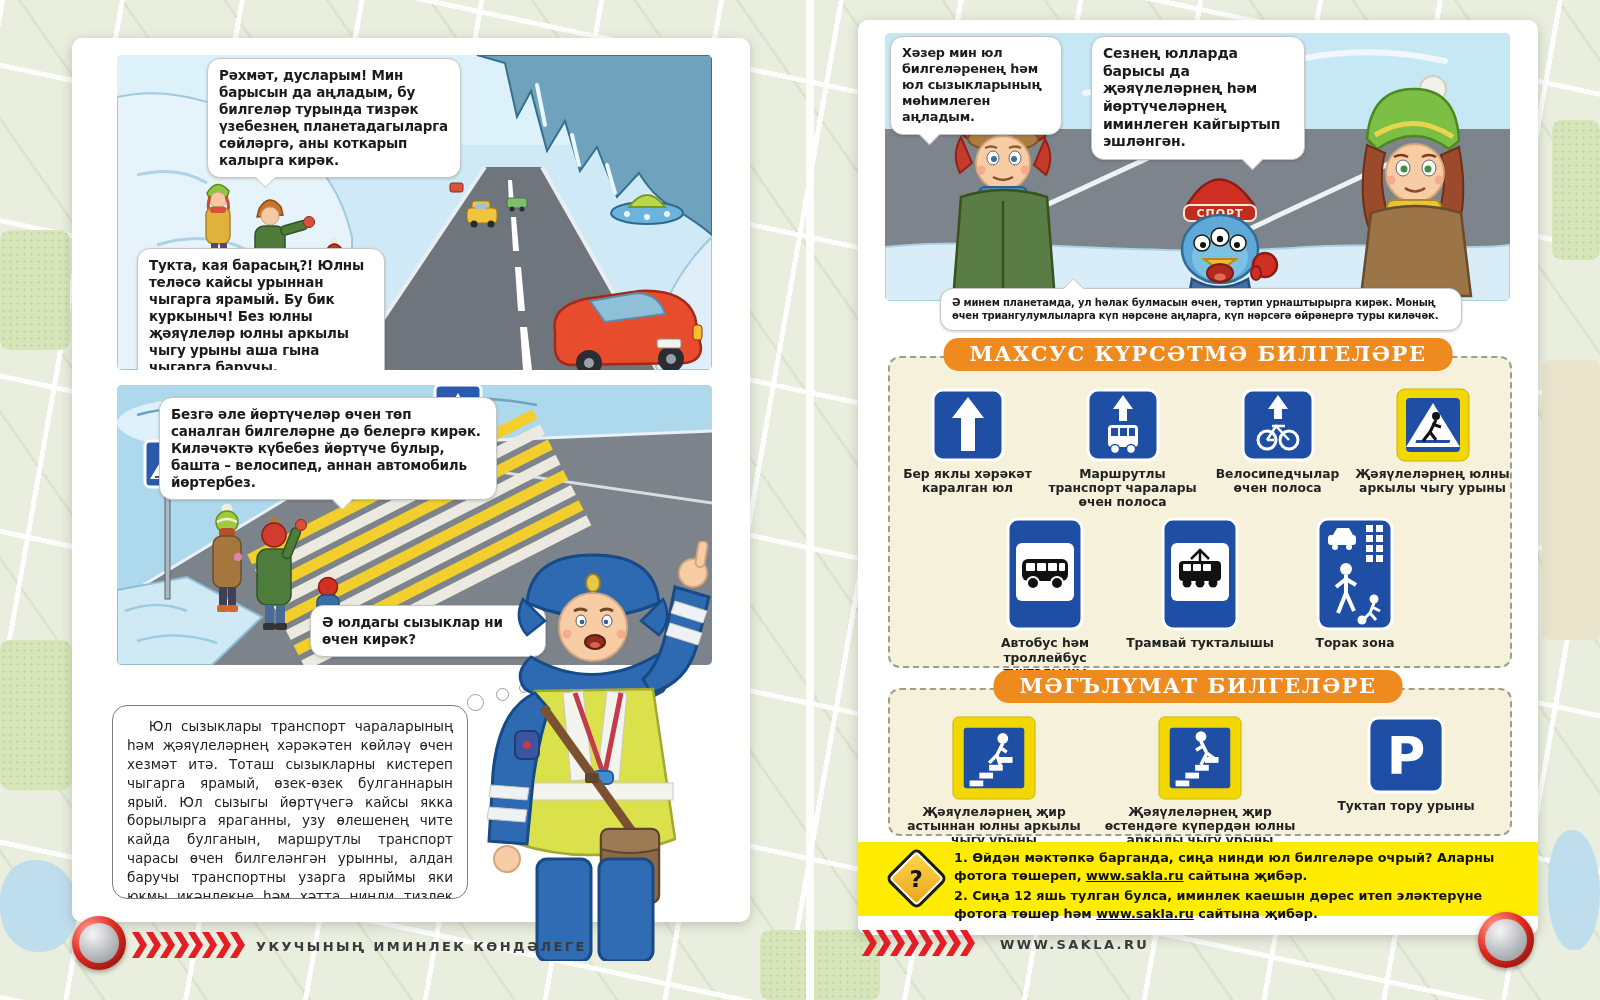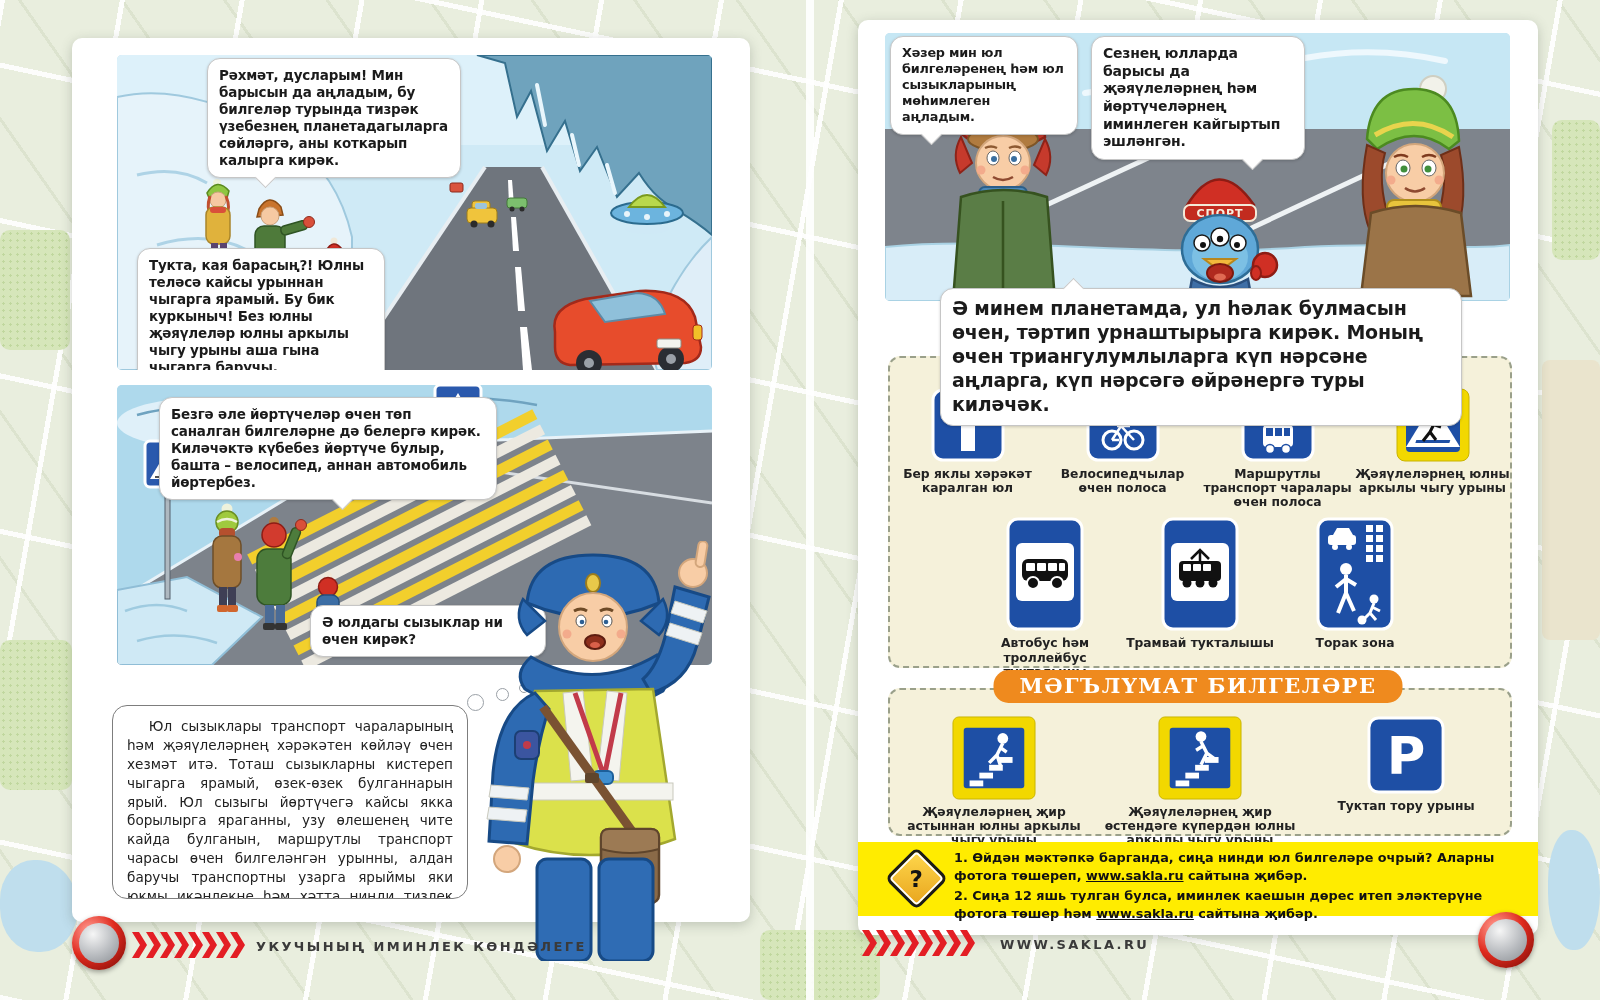--- a/index.html
+++ b/index.html
@@ -47,23 +47,23 @@
   .textbox{position:absolute;left:40px;top:667px;width:356px;height:194px;background:#fff;
     border:1.5px solid #7d7d7d;border-radius:15px;padding:11px 14px;overflow:hidden;}
   .textbox p{margin:0;font-size:13.6px;line-height:1.39;text-align:justify;color:#222;
     text-indent:1.6em;font-weight:500;}
   .dot{position:absolute;background:#fff;border:1.5px solid #9aa0a6;border-radius:50%;z-index:4;}
 
   .officer-wrap{position:absolute;left:363px;top:503px;width:312px;height:420px;z-index:6;}
 
   
   .panel3{left:27px;top:13px;width:625px;height:268px;}
-  .p3b1{left:5px;top:3px;width:188px;font-size:12.8px;}
+  .p3b1{left:5px;top:3px;width:172px;font-size:12.8px;}
   .p3b2{left:206px;top:3px;width:214px;font-size:14px;}
-  .p3b3{position:absolute;left:82px;top:268px;width:522px;font-size:19px;}
+  .p3b3{position:absolute;left:82px;top:268px;width:522px;font-size:10px;}
 
   .banner{position:absolute;left:50%;transform:translateX(-50%);background:#ef8a1e;
     border-radius:15px;padding:3px 26px 5px;white-space:nowrap;z-index:3;
     font-family:"DejaVu Serif", serif;font-weight:700;font-size:21px;color:#fff;letter-spacing:1.5px;}
   .bannerA{top:318px;}
   .bannerB{top:650px;}
   .cream{position:absolute;left:30px;width:624px;background:#f5f1da;border:2px dashed #9aa08a;border-radius:12px;}
   .creamA{top:336px;height:312px;}
   .creamB{top:668px;height:148px;}
   .signrow{display:flex;justify-content:center;}
@@ -435,39 +435,39 @@
         <div class="cell">
           <svg viewBox="0 0 74 74" width="74" height="74">
             <rect x="2" y="2" width="70" height="70" rx="10" fill="#1e4fa5" stroke="#fff" stroke-width="3"></rect>
             <polygon points="37,9 53,30 44,30 44,63 30,63 30,30 21,30" fill="#fff"></polygon>
           </svg>
           <div class="cap">Бер яклы хәрәкәт каралган юл</div>
         </div>
         <div class="cell">
           <svg viewBox="0 0 74 74" width="74" height="74">
             <rect x="2" y="2" width="70" height="70" rx="10" fill="#1e4fa5" stroke="#fff" stroke-width="3"></rect>
-            <polygon points="37,7 47,21 41,21 41,31 33,31 33,21 27,21" fill="#fff"></polygon>
-            <circle cx="26" cy="52" r="9" fill="none" stroke="#fff" stroke-width="3"></circle>
-            <circle cx="48" cy="52" r="9" fill="none" stroke="#fff" stroke-width="3"></circle>
-            <path d="M26,52 L35,38 L48,52 M35,38 L44,38 M31,38 L39,38 M26,52 L33,52" stroke="#fff" stroke-width="2.5" fill="none"></path>
-          </svg>
-          <div class="cap">Велосипедчылар өчен полоса</div>
-        </div>
-        <div class="cell">
-          <svg viewBox="0 0 74 74" width="74" height="74">
-            <rect x="2" y="2" width="70" height="70" rx="10" fill="#1e4fa5" stroke="#fff" stroke-width="3"></rect>
             <polygon points="37,7 47,21 41,21 41,33 33,33 33,21 27,21" fill="#fff"></polygon>
             <rect x="22" y="37" width="30" height="22" rx="4" fill="#fff"></rect>
             <rect x="25" y="40" width="7" height="8" fill="#1e4fa5"></rect>
             <rect x="34" y="40" width="7" height="8" fill="#1e4fa5"></rect>
             <rect x="43" y="40" width="6" height="8" fill="#1e4fa5"></rect>
             <circle cx="29" cy="61" r="4.5" fill="#fff" stroke="#1e4fa5" stroke-width="1.5"></circle>
             <circle cx="45" cy="61" r="4.5" fill="#fff" stroke="#1e4fa5" stroke-width="1.5"></circle>
           </svg>
           <div class="cap">Маршрутлы транспорт чаралары өчен полоса</div>
+        </div>
+        <div class="cell">
+          <svg viewBox="0 0 74 74" width="74" height="74">
+            <rect x="2" y="2" width="70" height="70" rx="10" fill="#1e4fa5" stroke="#fff" stroke-width="3"></rect>
+            <polygon points="37,7 47,21 41,21 41,31 33,31 33,21 27,21" fill="#fff"></polygon>
+            <circle cx="26" cy="52" r="9" fill="none" stroke="#fff" stroke-width="3"></circle>
+            <circle cx="48" cy="52" r="9" fill="none" stroke="#fff" stroke-width="3"></circle>
+            <path d="M26,52 L35,38 L48,52 M35,38 L44,38 M31,38 L39,38 M26,52 L33,52" stroke="#fff" stroke-width="2.5" fill="none"></path>
+          </svg>
+          <div class="cap">Велосипедчылар өчен полоса</div>
         </div>
         <div class="cell">
           <svg viewBox="0 0 74 74" width="74" height="74">
             <rect x="1" y="1" width="72" height="72" rx="8" fill="#f2d800" stroke="#c9b400"></rect>
             <rect x="10" y="10" width="54" height="54" rx="4" fill="#1e4fa5"></rect>
             <polygon points="37,15 64,59 10,59" fill="#fff"></polygon>
             <rect x="20" y="52" width="34" height="3" fill="#1e4fa5" transform="skewX(-18)" transform-origin="37 53"></rect>
             <circle cx="40" cy="28" r="4" fill="#111"></circle>
             <path d="M40,32 L34,44 M34,44 L27,53 M34,44 L40,52 M36,36 L45,39" stroke="#111" stroke-width="3" fill="none"></path>
           </svg>

